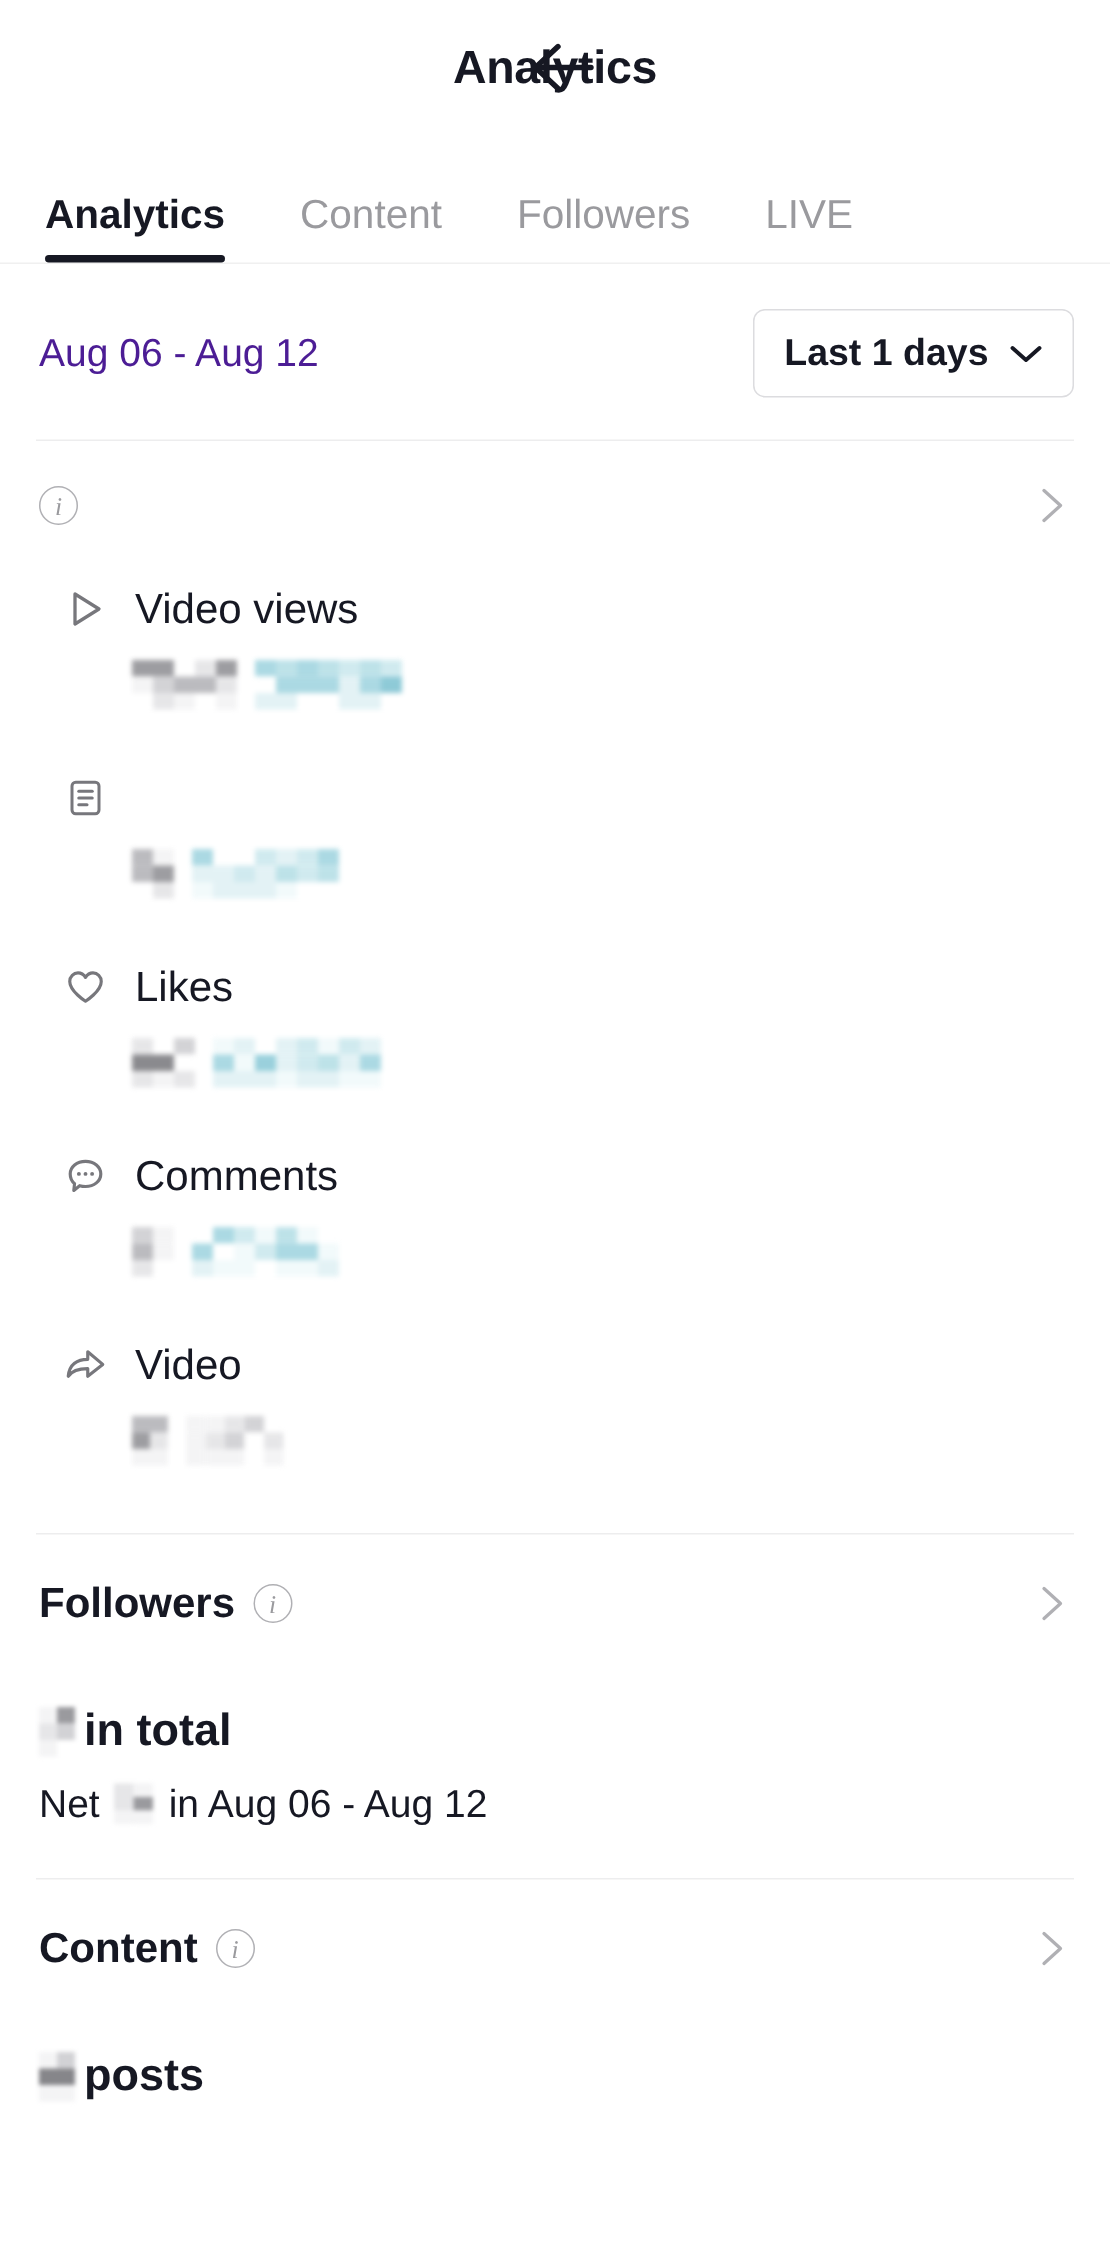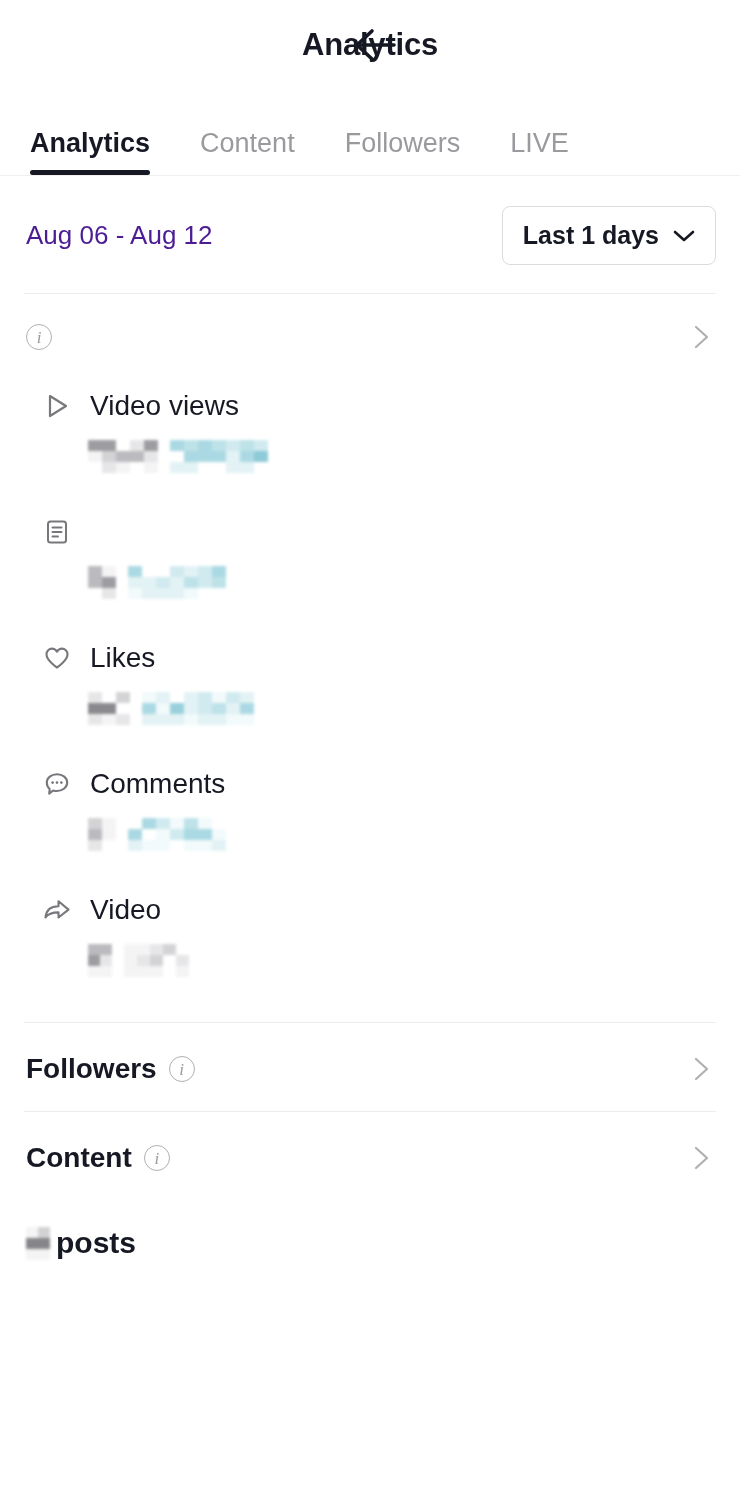--- a/index.html
+++ b/index.html
@@ -492,20 +492,45 @@
   <div class="section-head">
     <div class="section-head-left">
       <span class="section-title">Followers</span>
       <span class="info-icon">i</span>
     </div>
     <svg class="chevron-right" viewBox="0 0 26 26">
       <path d="M8 3 L19 13 L8 23" fill="none" stroke="#b0b0b4" stroke-width="2.2" stroke-linecap="round" stroke-linejoin="round"></path>
     </svg>
   </div>
 
+  <div class="stat-block">
+    <div class="stat-primary">
+      <span class="inline-mosaic im-small" style="grid-template-columns: repeat(2, 12px); grid-auto-rows: 11px;">
+          <i style="background: rgb(244, 244, 245);"></i>
+          <i style="background: rgb(154, 154, 158);"></i>
+          <i style="background: rgb(230, 230, 232);"></i>
+          <i style="background: rgb(210, 210, 213);"></i>
+          <i style="background: rgb(244, 244, 245);"></i>
+          <i style="background: rgb(255, 255, 255);"></i>
+        </span>
+      <span>in total</span>
+    </div>
+    <div class="stat-secondary">
+      <span>Net</span>
+      <span class="inline-mosaic im-small2" style="grid-template-columns: repeat(2, 13px); grid-auto-rows: 9px;">
+          <i style="background: rgb(230, 230, 232);"></i>
+          <i style="background: rgb(244, 244, 245);"></i>
+          <i style="background: rgb(230, 230, 232);"></i>
+          <i style="background: rgb(154, 154, 158);"></i>
+          <i style="background: rgb(244, 244, 245);"></i>
+          <i style="background: rgb(244, 244, 245);"></i>
+        </span>
+      <span>in Aug 06 - Aug 12</span>
+    </div>
+  </div>
 
   <div class="divider"></div>
 
   <div class="section-head">
     <div class="section-head-left">
       <span class="section-title">Content</span>
       <span class="info-icon">i</span>
     </div>
     <svg class="chevron-right" viewBox="0 0 26 26">
       <path d="M8 3 L19 13 L8 23" fill="none" stroke="#b0b0b4" stroke-width="2.2" stroke-linecap="round" stroke-linejoin="round"></path>

